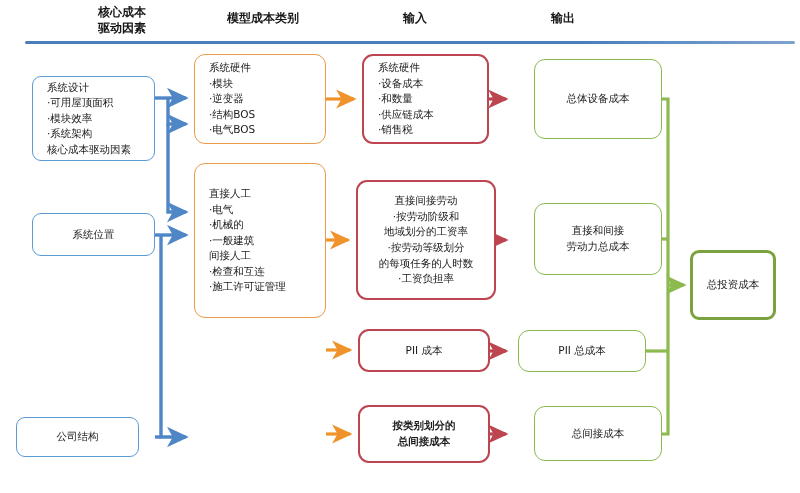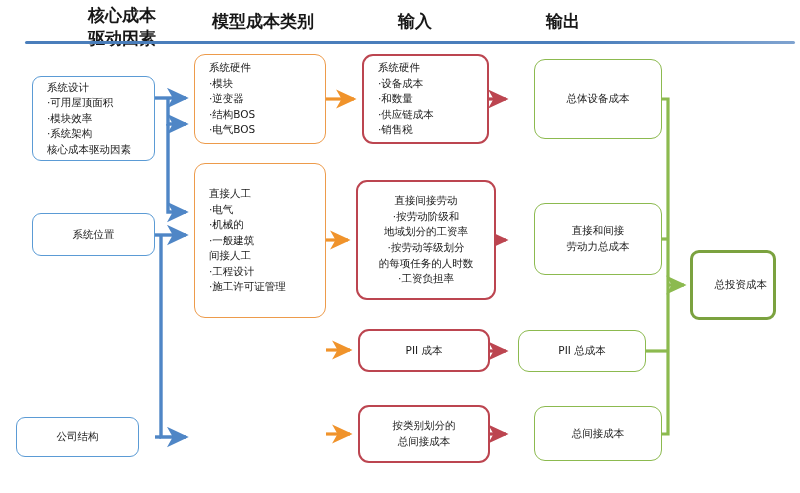--- a/index.html
+++ b/index.html
@@ -21,21 +21,21 @@
     position: absolute;
     left: 0;
     top: 0;
     width: 800px;
     height: 493px;
     pointer-events: none;
   }
   .col-head {
     position: absolute;
     font-weight: bold;
-    font-size: 17px;
+    font-size: 12px;
     color: #171717;
     line-height: 1.35;
     text-align: center;
     white-space: pre-line;
   }
   .hrule {
     position: absolute;
     left: 25px;
     top: 41px;
     width: 770px;
@@ -148,21 +148,21 @@
 ·逆变器
 ·结构BOS
 ·电气BOS</span>
   </div>
   <div class="node n-orange" style="left: 194px; top: 163px; width: 132px; height: 155px;">
     <span class="txt al-left">直接人工
 ·电气
 ·机械的
 ·一般建筑
 间接人工
-·工程设计
+·检查和互连
 ·施工许可证管理</span>
   </div>
 
   <div class="node n-red" style="left: 362px; top: 54px; width: 127px; height: 90px;">
     <span class="txt al-left">系统硬件
 ·设备成本
 ·和数量
 ·供应链成本
 ·销售税</span>
   </div>
@@ -170,36 +170,36 @@
     <span class="txt al-center">直接间接劳动
 ·按劳动阶级和
 地域划分的工资率
 ·按劳动等级划分
 的每项任务的人时数
 ·工资负担率</span>
   </div>
   <div class="node n-red" style="left: 358px; top: 329px; width: 132px; height: 43px;">
     <span class="txt al-center">PII 成本</span>
   </div>
-  <div class="node n-red" style="left: 358px; top: 405px; width: 132px; height: 58px;">
+  <div class="node n-red" style="left: 358px; top: 405px; width: 132px; height: 58px; font-weight: bold;">
     <span class="txt al-center">按类别划分的
 总间接成本</span>
   </div>
 
   <div class="node n-green" style="left: 514px; top: 59px; width: 128px; height: 80px;">
     <span class="txt al-center">总体设备成本</span>
   </div>
   <div class="node n-green" style="left: 514px; top: 203px; width: 128px; height: 72px;">
     <span class="txt al-center">直接和间接
 劳动力总成本</span>
   </div>
   <div class="node n-green" style="left: 498px; top: 330px; width: 128px; height: 42px;">
     <span class="txt al-center">PII 总成本</span>
   </div>
   <div class="node n-green" style="left: 514px; top: 406px; width: 128px; height: 55px;">
     <span class="txt al-center">总间接成本</span>
   </div>
 
-  <div class="node n-green-strong" style="left: 690px; top: 250px; width: 86px; height: 70px; align-items: flex-end;">
+  <div class="node n-green-strong" style="left: 690px; top: 250px; width: 86px; height: 70px;">
     <span class="txt al-center">总投资成本</span>
   </div>
 
 </div>
 
 </body></html>

